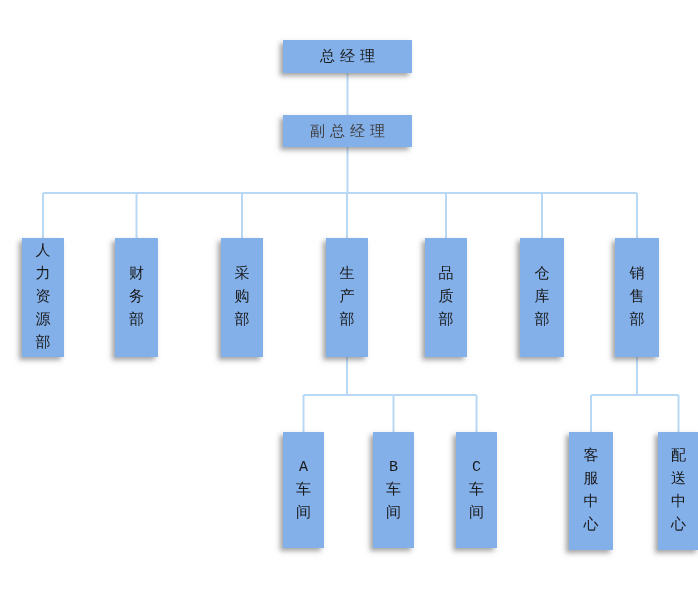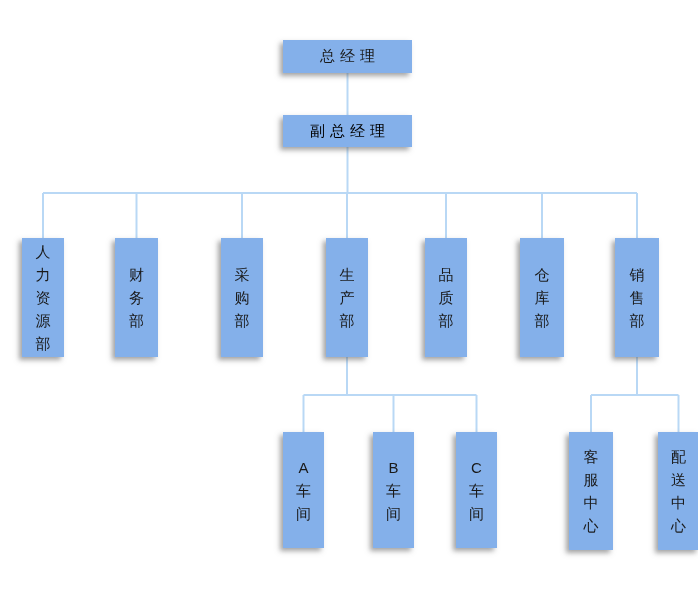--- a/index.html
+++ b/index.html
@@ -7,20 +7,21 @@
     padding: 0;
     background: #ffffff;
     font-family: "Liberation Sans", "DejaVu Sans", sans-serif;
   }
   #stage {
     position: relative;
     width: 698px;
     height: 600px;
     background: #ffffff;
     overflow: hidden;
+    font-family: Liberation Mono, monospace;
   }
   #stage svg {
     position: absolute;
     left: 0;
     top: 0;
     pointer-events: none;
   }
   .node {
     position: absolute;
     display: flex;
@@ -65,21 +66,21 @@
       <line x1="393.5" y1="395" x2="393.5" y2="432" stroke="#b9d8f5" stroke-width="2"></line>
       <line x1="476.5" y1="395" x2="476.5" y2="432" stroke="#b9d8f5" stroke-width="2"></line>
       <line x1="637" y1="357" x2="637" y2="395" stroke="#b9d8f5" stroke-width="2"></line>
       <line x1="591" y1="395" x2="678.5" y2="395" stroke="#b9d8f5" stroke-width="2"></line>
       <line x1="591" y1="395" x2="591" y2="432" stroke="#b9d8f5" stroke-width="2"></line>
       <line x1="678.5" y1="395" x2="678.5" y2="432" stroke="#b9d8f5" stroke-width="2"></line>
     </svg>
     <div class="node horizontal" style="left: 283px; top: 40px; width: 129px; height: 33px; background: rgb(132, 176, 234); color: rgb(26, 26, 26);">
       <span class="label">总经理</span>
     </div>
-    <div class="node horizontal" style="left: 283px; top: 115px; width: 129px; height: 32px; background: rgb(132, 176, 234); color: #000000;">
+    <div class="node horizontal" style="left: 283px; top: 115px; width: 129px; height: 32px; background: rgb(132, 176, 234); color: #404040;">
       <span class="label">副总经理</span>
     </div>
     <div class="node vertical" style="left: 22px; top: 238px; width: 42px; height: 119px; background: rgb(132, 176, 234); color: rgb(26, 26, 26);">
       <span class="label">人
 力
 资
 源
 部</span>
     </div>
     <div class="node vertical" style="left: 115px; top: 238px; width: 43px; height: 119px; background: rgb(132, 176, 234); color: rgb(26, 26, 26);">

